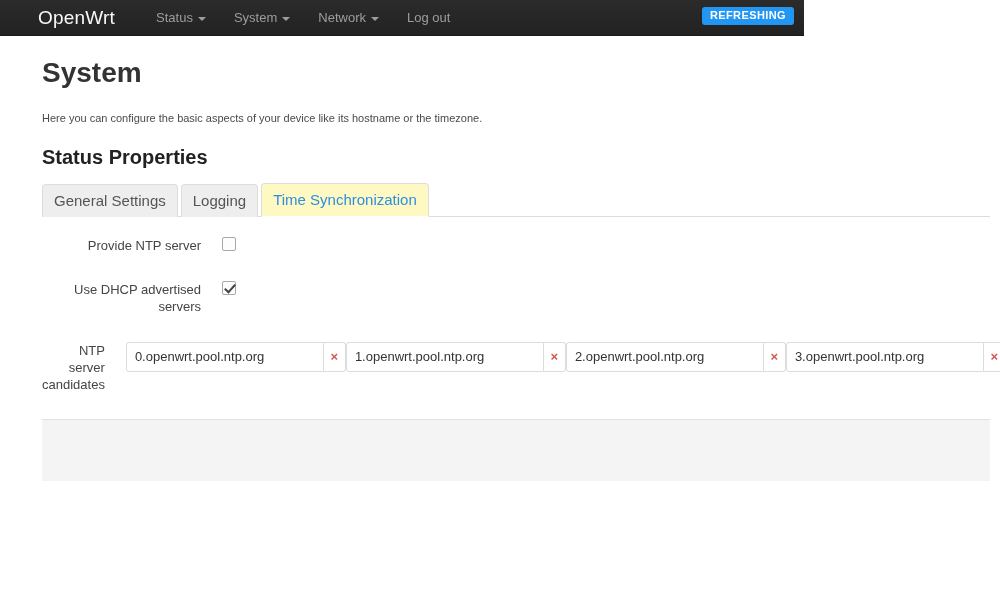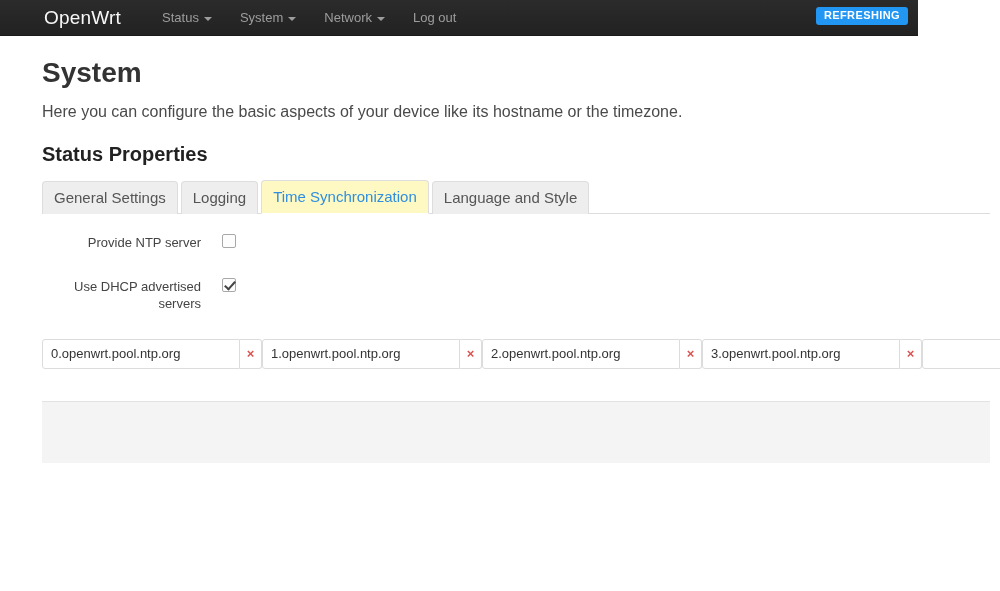--- a/index.html
+++ b/index.html
@@ -10,27 +10,26 @@
     background: #ffffff;
     font-family: "Liberation Sans", sans-serif;
     font-size: 14px;
     color: #333333;
     overflow: hidden;
   }
 
   
   .navbar {
     height: 36px;
-    width: 918px;
+    width: 804px;
     background: linear-gradient(to bottom, #2b2b2b 0%, #222222 100%);
     border-bottom: 1px solid #1a1a1a;
     display: flex;
     align-items: center;
     position: relative;
-    padding-left: 6px;
   }
   .brand {
     color: #f8f8f8;
     font-size: 19px;
     font-weight: normal;
     padding: 0 14px 0 38px;
     letter-spacing: .2px;
     text-decoration: none;
     line-height: 36px;
     cursor: pointer;
@@ -77,23 +76,23 @@
     width: 1000px;
   }
   .page-title {
     font-size: 28px;
     font-weight: bold;
     color: #333333;
     margin: 22px 0 0 0;
     line-height: 1.1;
   }
   .page-desc {
-    font-size: 16px;
+    font-size: 11px;
     color: #4a4a4a;
-    margin: 14px 0 0 0;
+    margin: 23px 0 0 0;
   }
   .section-title {
     font-size: 20px;
     font-weight: bold;
     color: #222222;
     margin: 22px 0 0 0;
   }
 
   
   .tabs {
@@ -263,41 +262,41 @@
 <div class="container">
 
   <h1 class="page-title">System</h1>
   <p class="page-desc">Here you can configure the basic aspects of your device like its hostname or the timezone.</p>
   <h2 class="section-title">Status Properties</h2>
 
   <div class="tabs">
     <div class="tab">General Settings</div>
     <div class="tab">Logging</div>
     <div class="tab active">Time Synchronization</div>
-    <div class="tab">Language and Style</div>
   </div>
 
   <div class="form">
 
 
     <div class="form-row">
       <div class="form-label">Provide NTP server</div>
       <div class="form-control">
         <input type="checkbox" class="cb" style="">
       </div>
     </div>
 
     <div class="form-row">
       <div class="form-label">Use DHCP advertised servers</div>
       <div class="form-control">
         <input type="checkbox" class="cb" checked="" style="">
       </div>
     </div>
 
     <div class="form-row">
+      <div class="form-label">NTP server candidates</div>
       <div class="form-control ntp-list">
 
         <div class="ntp-row">
           <input class="ntp-input" type="text" value="0.openwrt.pool.ntp.org" style="">
           <button class="btn-remove">×</button>
         </div>
 
         <div class="ntp-row">
           <input class="ntp-input" type="text" value="1.openwrt.pool.ntp.org" style="">
           <button class="btn-remove">×</button>

